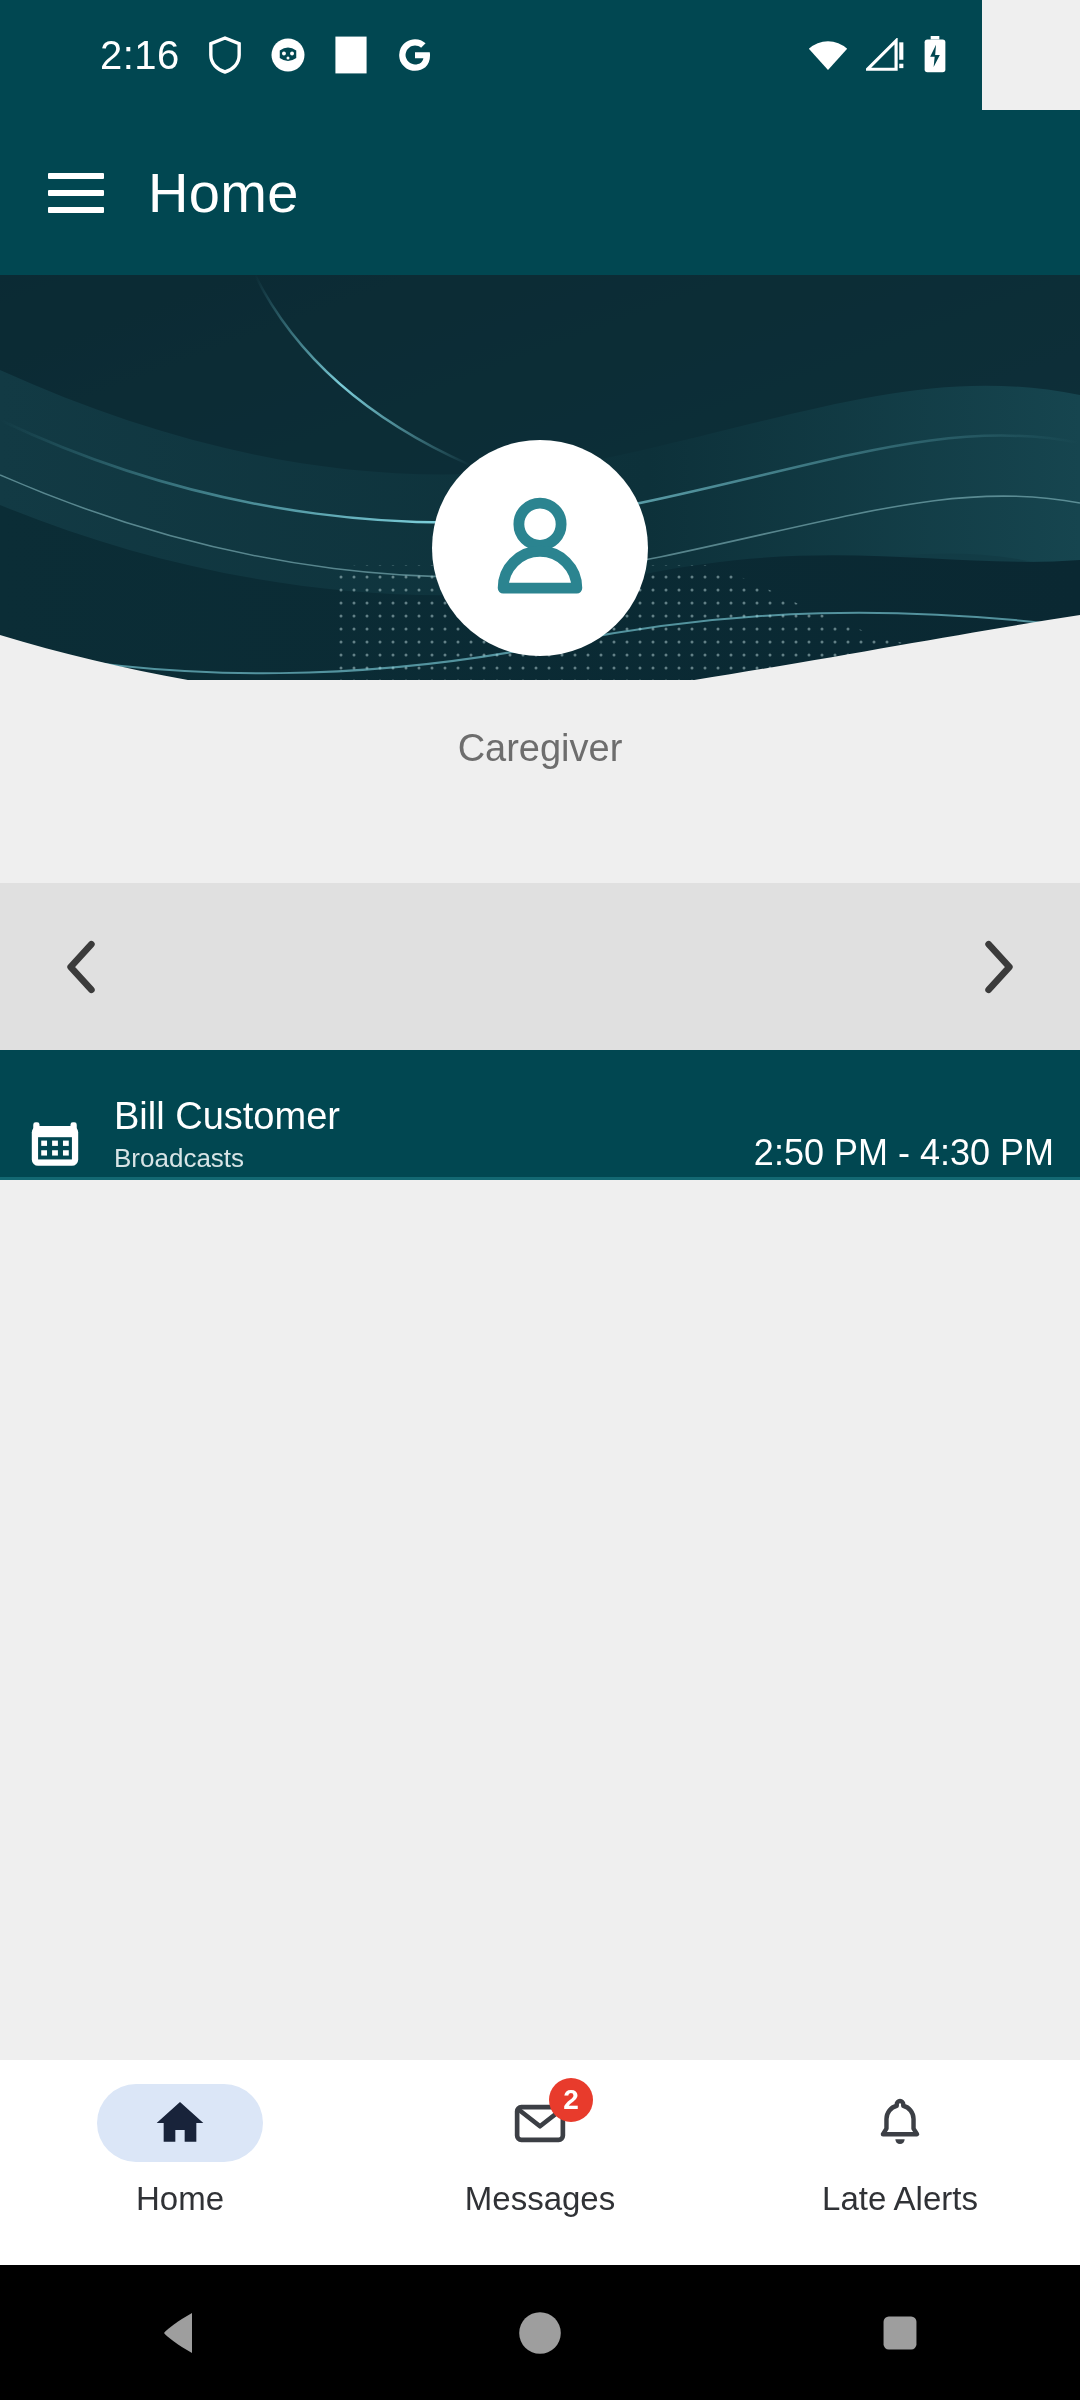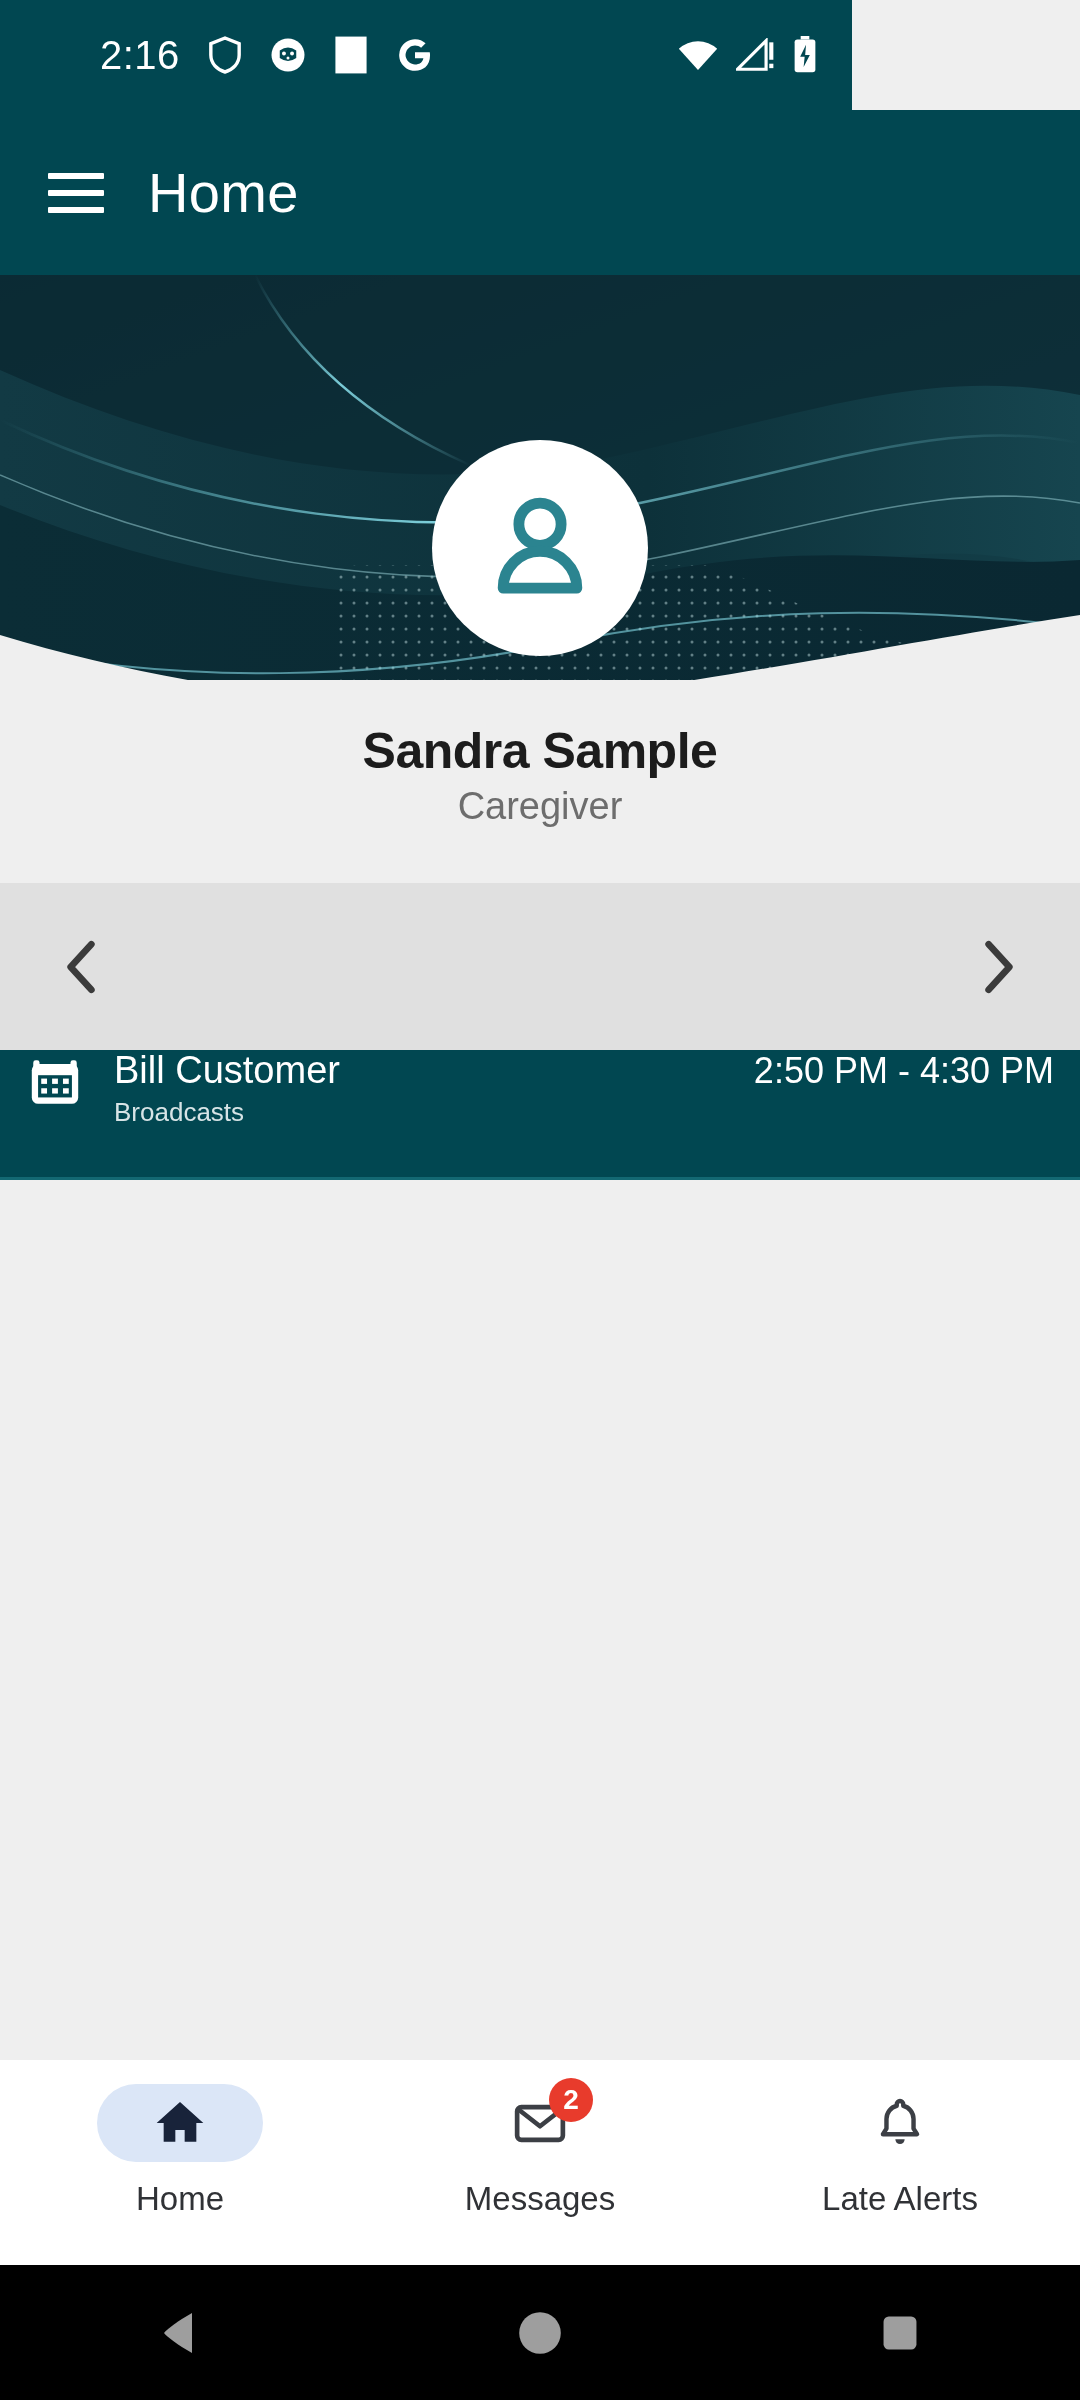--- a/index.html
+++ b/index.html
@@ -6,21 +6,21 @@
   html, body {
     width:1080px; height:2400px;
     font-family:"Liberation Sans", sans-serif;
     background:#000;
     overflow:hidden;
   }
   #screen { position:relative; width:1080px; height:2400px; background:#efefef; }
 
   
   .statusbar {
-    position:absolute; top:0; left:0; width:852px; height:110px;
+    position:absolute; top:0; left:0; width:982px; height:110px;
     background:#014751;
     display:flex; align-items:center; justify-content:space-between;
     padding:0 34px 0 100px;
   }
   .sb-left { display:flex; align-items:center; gap:28px; }
   .sb-time { color:#fff; font-size:40px; font-weight:500; letter-spacing:0.5px; }
   .sb-right { display:flex; align-items:center; gap:18px; }
   .sb-icon { display:flex; align-items:center; justify-content:center; }
 
   
@@ -60,21 +60,21 @@
     position:absolute; top:883px; left:0; width:1080px; height:167px;
     background:#e0e0e0; display:flex; align-items:center; justify-content:space-between;
     padding:0 58px;
   }
   .chev { width:46px; height:46px; display:flex; align-items:center; justify-content:center; cursor:pointer; }
   .date-label { font-size:36px; color:#0c5a60; font-weight:500; }
 
   
   .appt {
     position:absolute; top:1050px; left:0; width:1080px; height:130px;
-    background:#014751; display:flex; align-items:flex-start; padding:0 26px 11px 24px;
+    background:#014751; display:flex; align-items:flex-end; padding:0 26px 3px 24px;
     border-bottom:3px solid #136872;
   }
   .appt-cal { width:62px; height:62px; flex:0 0 62px; display:flex; align-items:center; justify-content:center; }
   .appt-texts { margin-left:28px; flex:1; }
   .appt-name { color:#ffffff; font-size:38px; font-weight:400; line-height:1.08; }
   .appt-status { color:#d7e4e6; font-size:26px; margin-top:6px; }
   .appt-time { color:#ffffff; font-size:36px; white-space:nowrap; }
 
   
   .content { position:absolute; top:1183px; left:0; width:1080px; height:877px; background:#efefef; }
@@ -218,21 +218,20 @@
   </div>
 
   <div class="avatar">
     <svg width="130" height="130" viewBox="0 0 24 24">
       <circle cx="12" cy="7.6" r="3.9" fill="none" stroke="#2b8490" stroke-width="2"></circle>
       <path d="M5.2 19.4 a6.8 6.8 0 0 1 13.6 0 Z" fill="none" stroke="#2b8490" stroke-width="2" stroke-linejoin="round"></path>
     </svg>
   </div>
 
   <div class="profile">
-    <div class="profile-name">Sandra Sample</div>
     <div class="profile-role">Caregiver</div>
   </div>
 
   <div class="datebar">
     <div class="chev">
       <svg width="34" height="54" viewBox="0 0 16 26">
           <path d="M13 2 L3 13 L13 24" fill="none" stroke="#3b3b3b" stroke-width="3.2" stroke-linecap="round" stroke-linejoin="round"></path>
         </svg>
     </div>
     <div class="chev">

